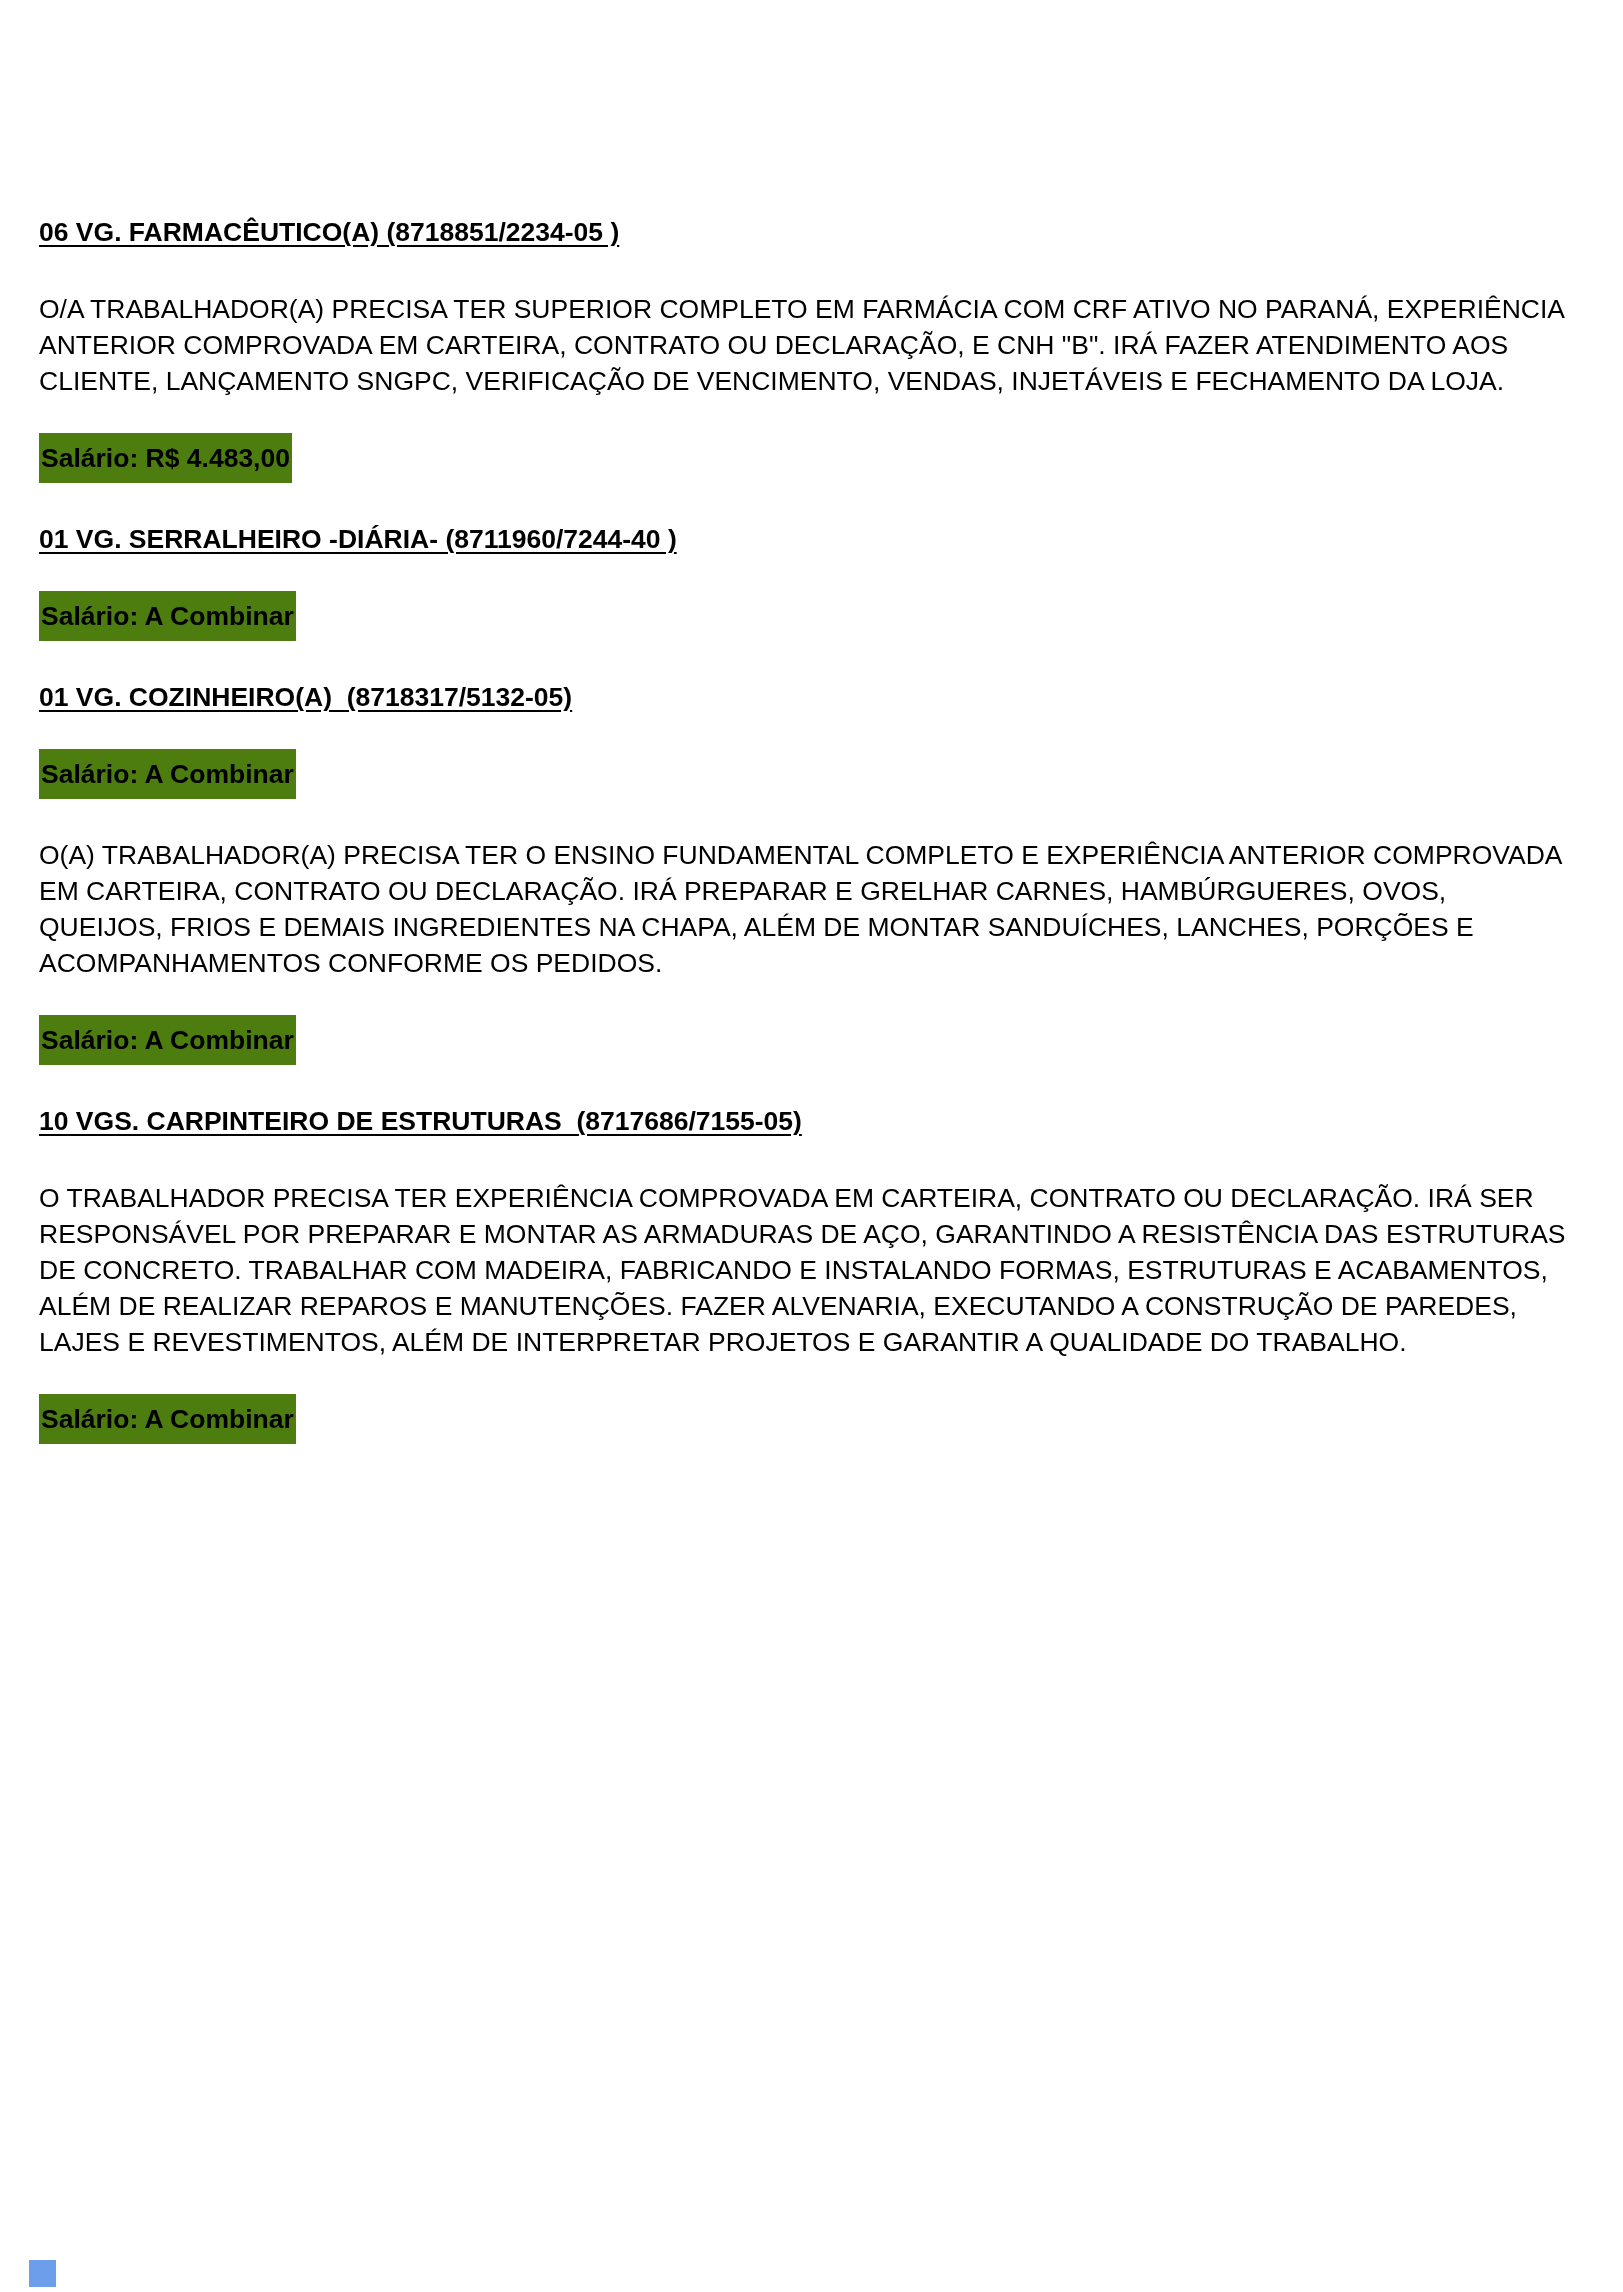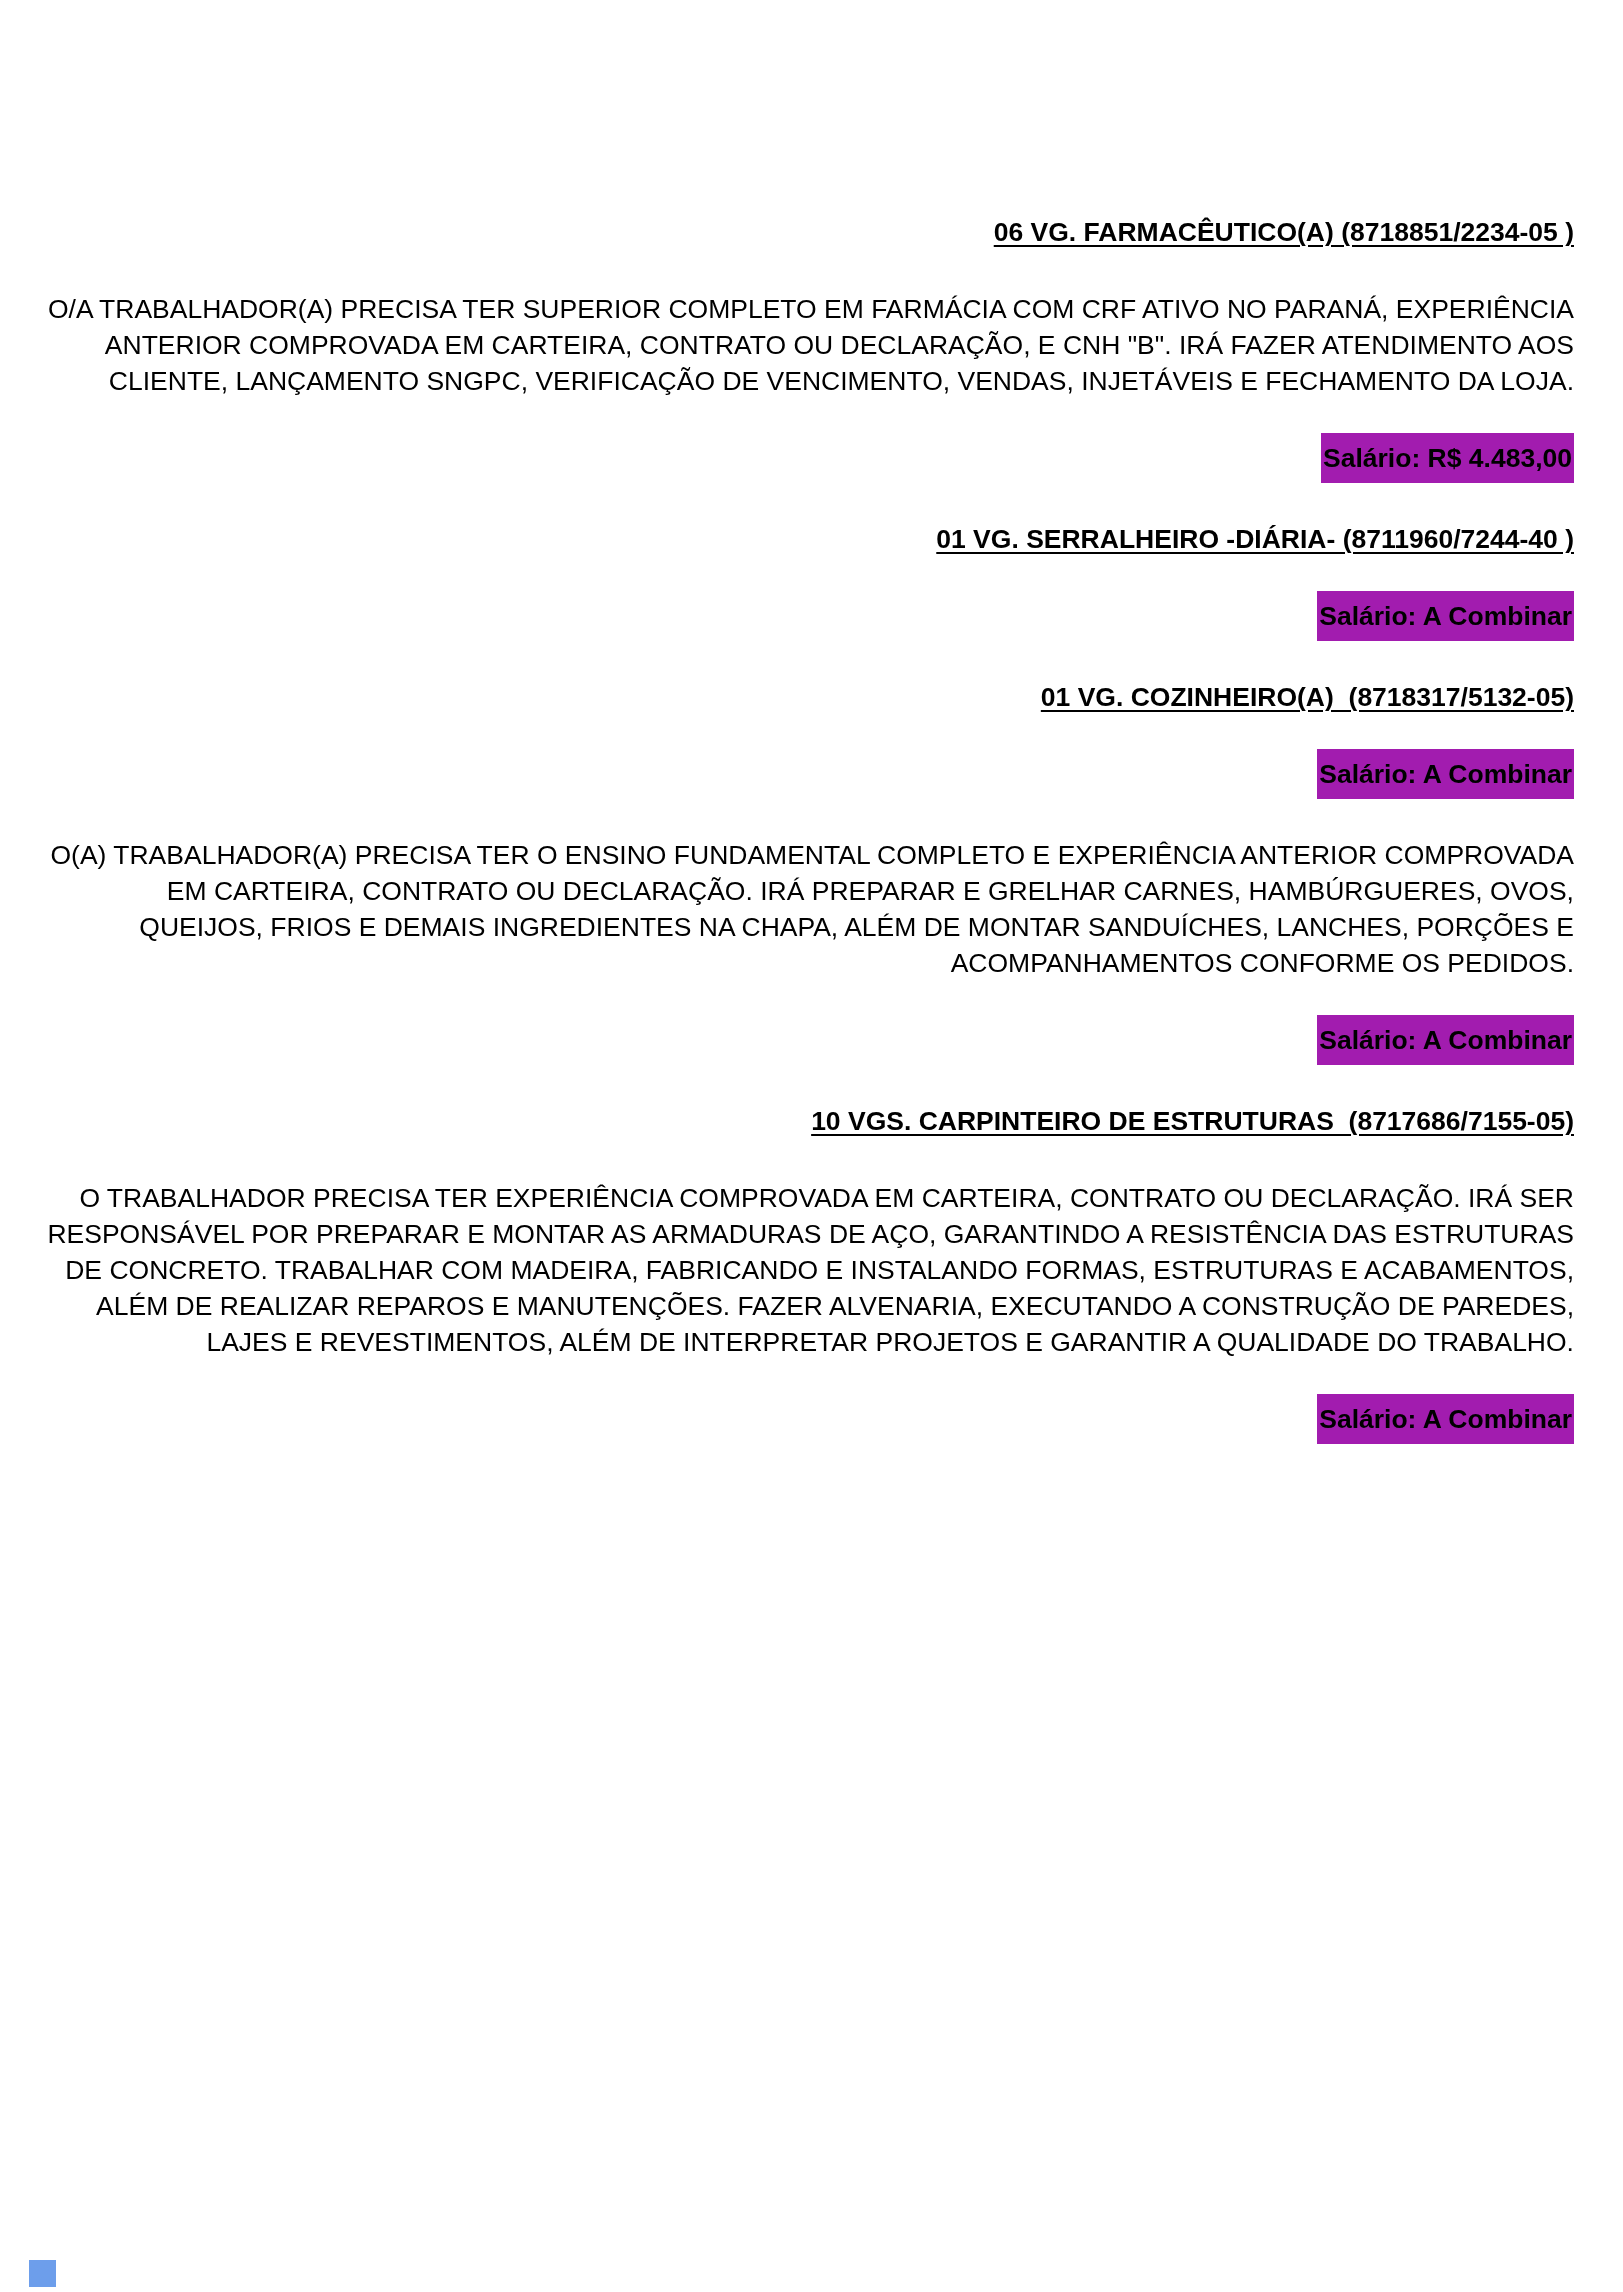--- a/index.html
+++ b/index.html
@@ -11,42 +11,41 @@
     overflow: hidden;
     font-family: "Liberation Sans", "DejaVu Sans", sans-serif;
     color: #000000;
   }
   .doc {
     box-sizing: border-box;
     width: 1621px;
     padding: 214px 47px 0 39px;
     font-size: 26.5px;
     line-height: 36px;
-    text-align: right;
   }
   .job-section { margin: 0; }
   .job-title {
     font-weight: bold;
     text-decoration: underline;
     text-decoration-thickness: 2px;
     text-underline-offset: 3.9px;
     white-space: pre-wrap;
     margin: 0 0 41px 0;
     font-size: 26.5px;
     line-height: 36px;
   }
   .job-desc {
     margin: 0 0 41px 0;
     white-space: pre-wrap;
   }
   .salary-group { margin: 0 0 45px 0; }
   .hl-line { line-height: 36px; }
   .hl {
     font-weight: bold;
-    background: #a21caf;
+    background: #4d7c0f;
     box-decoration-break: clone;
     padding: 10px 2px;
   }
   .hl:empty { display: none; }
   .bottom-marker {
     position: absolute;
     left: 29px;
     top: 2260px;
     width: 26.5px;
     height: 26.5px;

